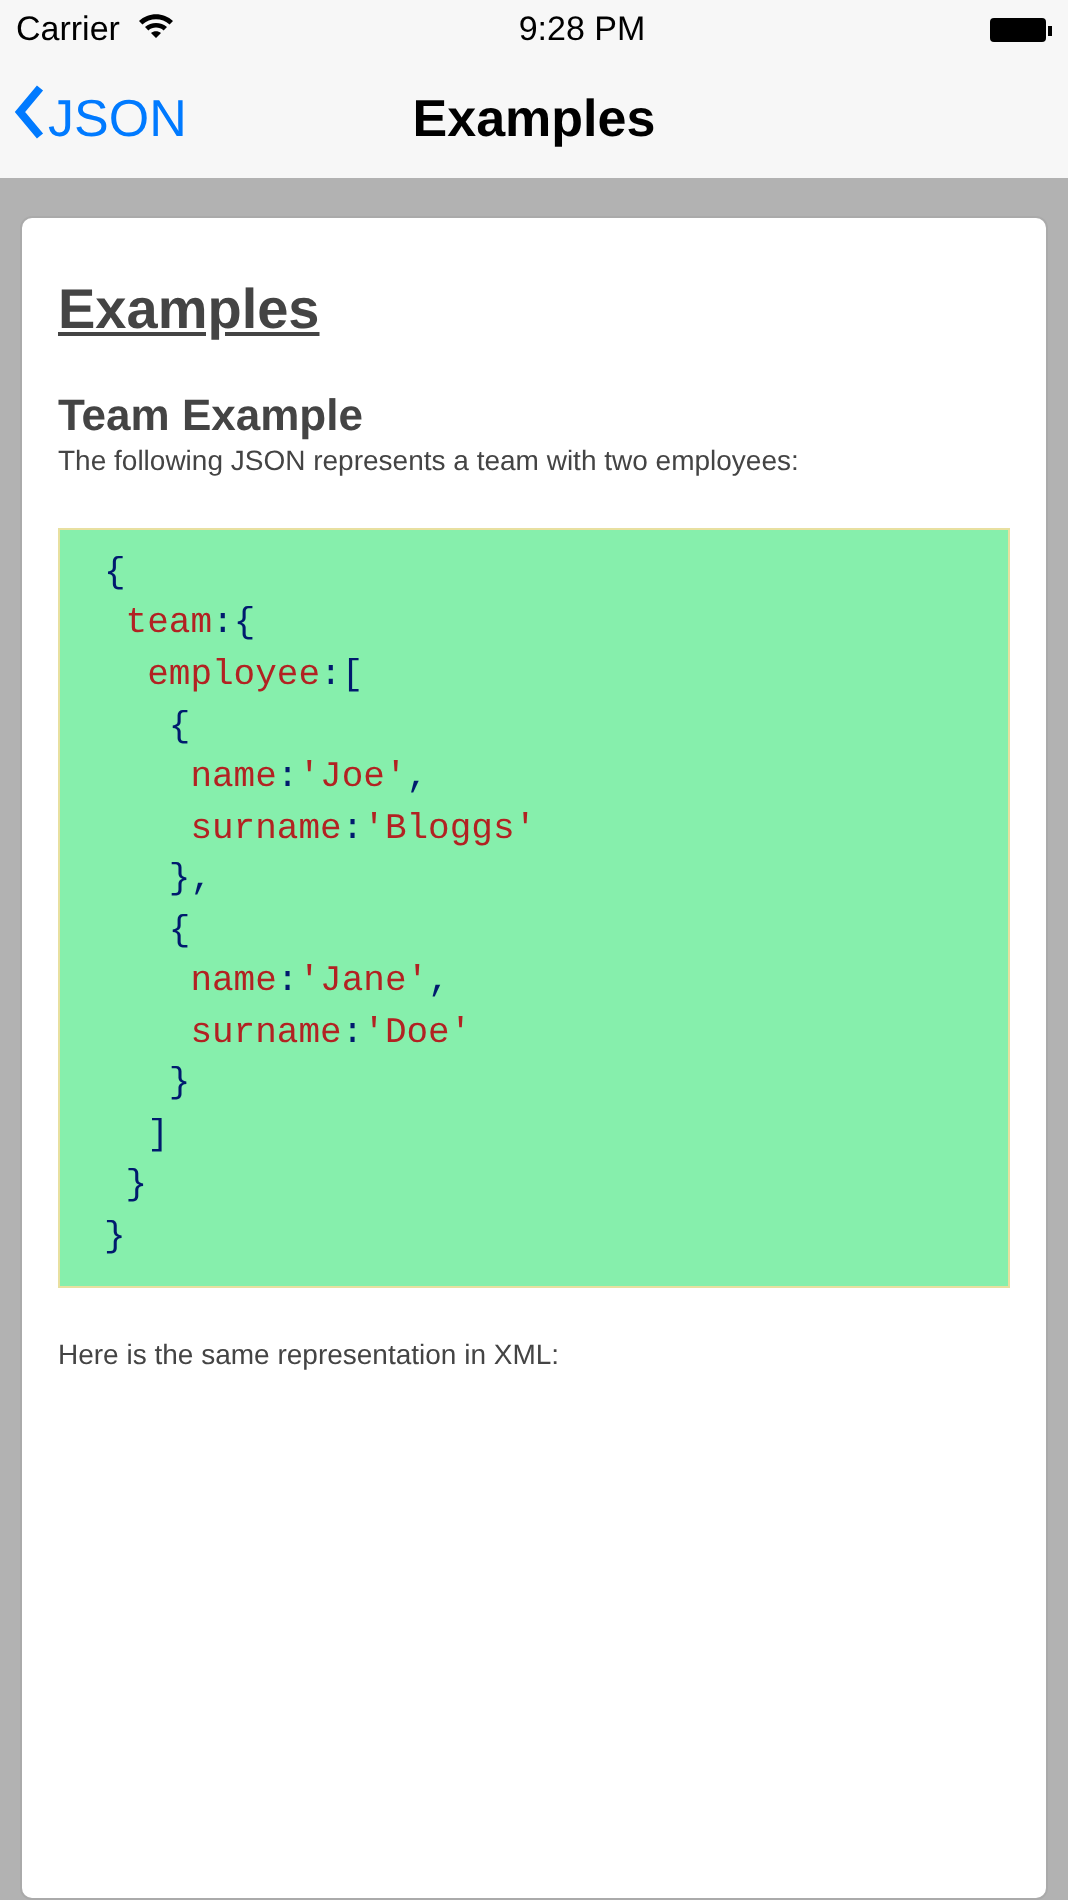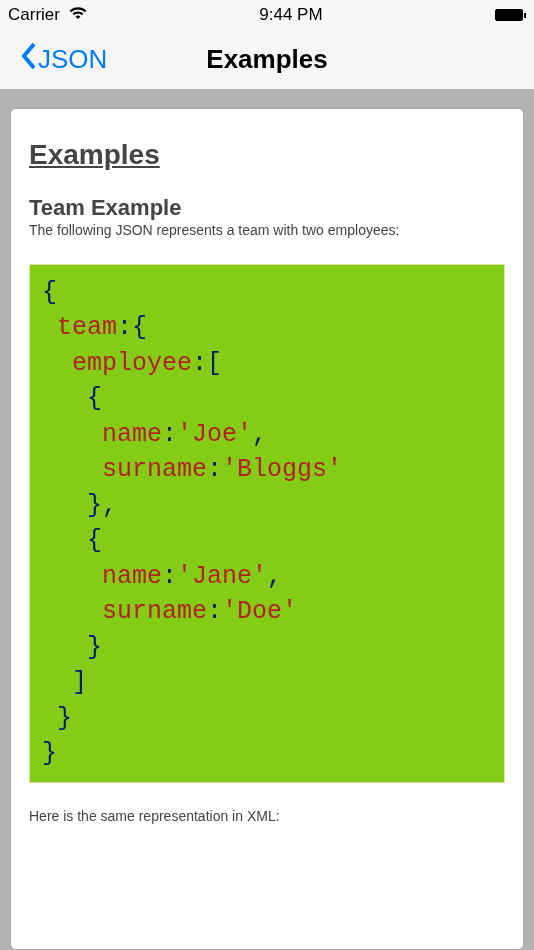--- a/index.html
+++ b/index.html
@@ -24,21 +24,21 @@
   }
   .bat-tip { width: 2px; height: 5px; background: #000; margin-left: 1px; }
 
   .navbar {
     height: 60px;
     background: #f7f7f7;
     border-bottom: 1px solid #b2b2b2;
     display: flex;
     align-items: center;
     position: relative;
-    padding: 0 20px;
+    padding: 0 6px;
   }
   .back {
     display: flex;
     align-items: center;
     color: #007aff;
     font-size: 26px;
     font-weight: 400;
     cursor: pointer;
   }
   .back svg { width: 18px; height: 30px; fill: none; stroke: #007aff; stroke-width: 4; }
@@ -77,25 +77,25 @@
     font-weight: 700;
     color: #444;
   }
   .p {
     font-size: 14px;
     color: #444;
     line-height: 1.35;
     margin-bottom: 24px;
   }
   .code {
-    background: #84cc16;
+    background: #86efac;
     border: 1px solid #e8e0a0;
-    padding: 10px 12px;
+    padding: 10px 22px;
     font-family: "Courier New", monospace;
-    font-size: 25px;
+    font-size: 18px;
     color: #444;
     line-height: 1.42;
     white-space: pre;
     margin-bottom: 24px;
   }
   .t-key { color: #b22222; }
   .t-val { color: #b22222; }
   .t-punc { color: #001a6e; }
   .t-brack { color: #001a6e; }
   .t-tag { color: #b22222; }
@@ -106,21 +106,21 @@
 
 <div class="statusbar">
   <div class="sb-left">
     <span>Carrier</span>
     <span class="wifi">
       <svg width="18" height="14" viewBox="0 0 18 14">
           <path d="M9 13 L6.5 10.5 C7.9 9.3 10.1 9.3 11.5 10.5 Z M3.5 7.5 C6.5 4.8 11.5 4.8 14.5 7.5 L12.8 9.2 C10.7 7.3 7.3 7.3 5.2 9.2 Z M0.5 4.5 C5.2 0 12.8 0 17.5 4.5 L15.8 6.2 C12 2.7 6 2.7 2.2 6.2 Z" fill="#000"></path>
         </svg>
     </span>
   </div>
-  <div>9:44 PM</div>
+  <div>9:28 PM</div>
   <div class="battery">
     <div class="bat-body"></div>
       <div class="bat-tip"></div>
   </div>
 </div>
 
 <div class="navbar">
   <div class="back">
     <span>
       <svg viewBox="0 0 18 30">

